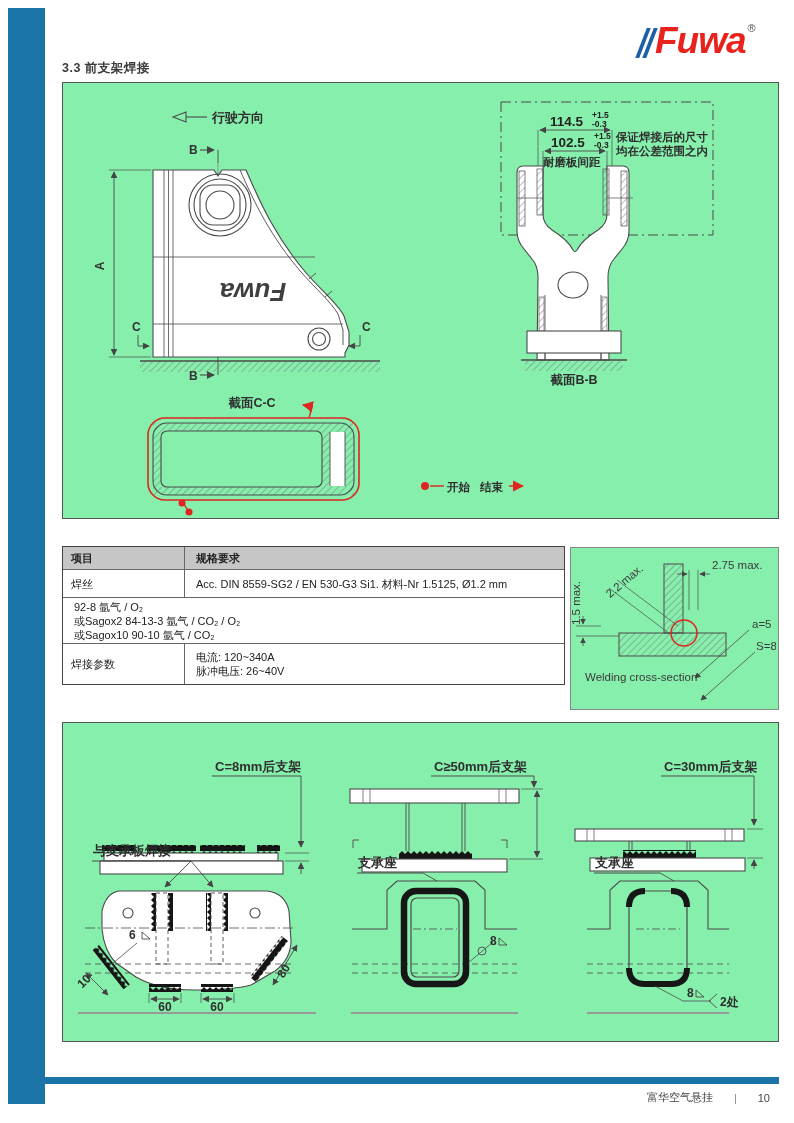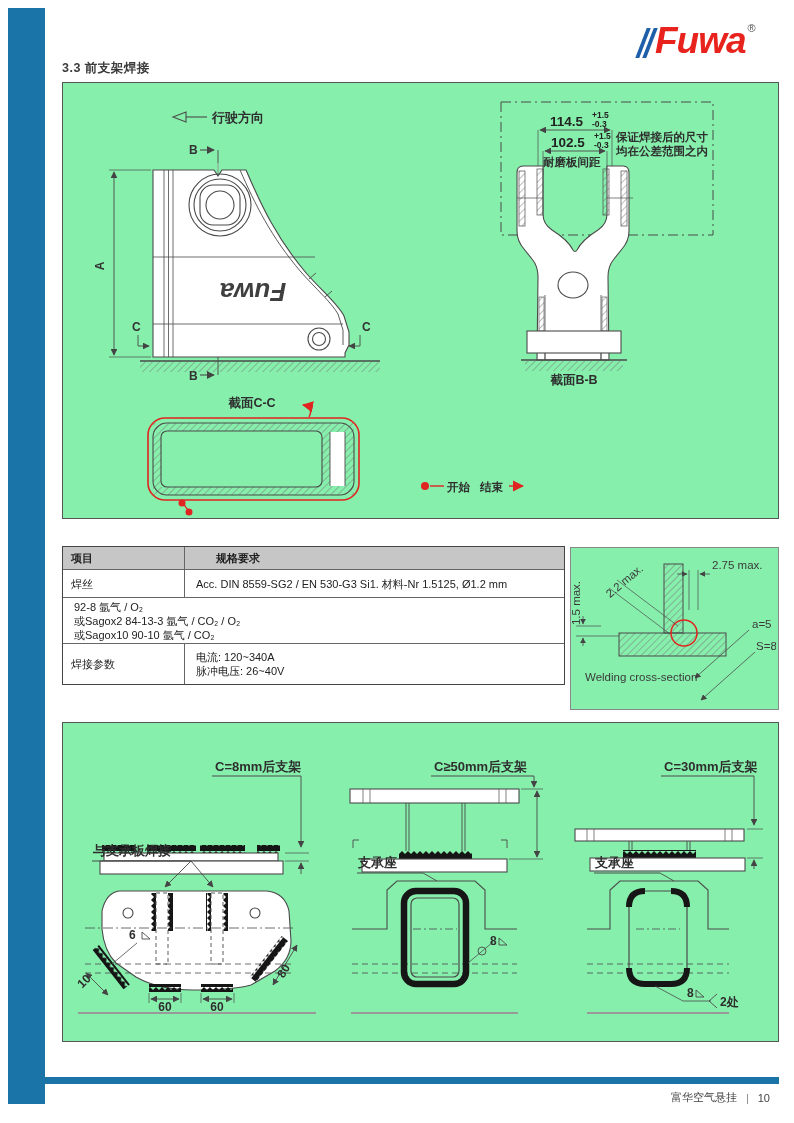--- a/index.html
+++ b/index.html
@@ -11,40 +11,40 @@
   
   .logo{position:absolute;left:641px;top:20px;width:140px;height:46px;display:flex;align-items:flex-start;}
   .slashes{display:flex;gap:3px;margin-top:8px;margin-right:3px;}
   .slash{width:4px;height:30px;background:#1d5fa8;transform:skewX(-21deg);}
   .logo-text{font-size:37px;font-weight:700;font-style:italic;color:#e8231d;line-height:42px;letter-spacing:-1px;}
   .logo-reg{font-size:11px;color:#555;margin-top:2px;margin-left:2px;}
   
   .spec-table{position:absolute;left:62px;top:546px;width:503px;border:1px solid #444;
               font-size:11px;color:#222;box-sizing:border-box;}
   .tr{display:flex;border-top:1px solid #666;box-sizing:border-box;}
-  .tr:first-child{border-top:none;gap:20px;}
+  .tr:first-child{border-top:none;}
   .tr.head{background:#c6c6c6;font-weight:600;height:22px;}
   .td{display:flex;flex-direction:column;justify-content:center;box-sizing:border-box;
       padding:3px 8px;line-height:14px;}
   .td.item{width:122px;border-right:1px solid #666;}
   .td.spec{flex:1;padding-left:11px;}
   .h28{height:28px;} .h27{height:27px;} .h46{height:46px;} .h41{height:41px;}
   
   svg text{font-family:"Liberation Sans",sans-serif;}
   .tl{font-size:13px;font-weight:600;fill:#2e2e2e;}
   .tm{font-size:12.5px;font-weight:600;fill:#2e2e2e;}
   .tn{font-size:11.5px;font-weight:600;fill:#2e2e2e;}
   .tdim{font-size:13.5px;font-weight:700;fill:#222;}
   .ttol{font-size:8.5px;font-weight:600;fill:#222;}
   .tc{font-size:12px;font-weight:600;fill:#333;}
   .num{font-size:12px;font-weight:600;fill:#2e2e2e;}
   .cap{font-size:11.5px;font-weight:400;fill:#3a3a3a;}
   
   .footer-bar{position:absolute;left:38px;top:1077px;width:741px;height:7px;background:#1b74a8;}
-  .footer{position:absolute;right:24px;top:1090px;display:flex;gap:9px;align-items:center;
+  .footer{position:absolute;right:24px;top:1090px;display:flex;gap:21px;align-items:center;
           font-size:11px;color:#444;}
   .footer .div{color:#888;}
 </style>
 </head>
 <body>
 
 <div class="page">
   <div class="stripe"></div>
 
   <div class="logo">

